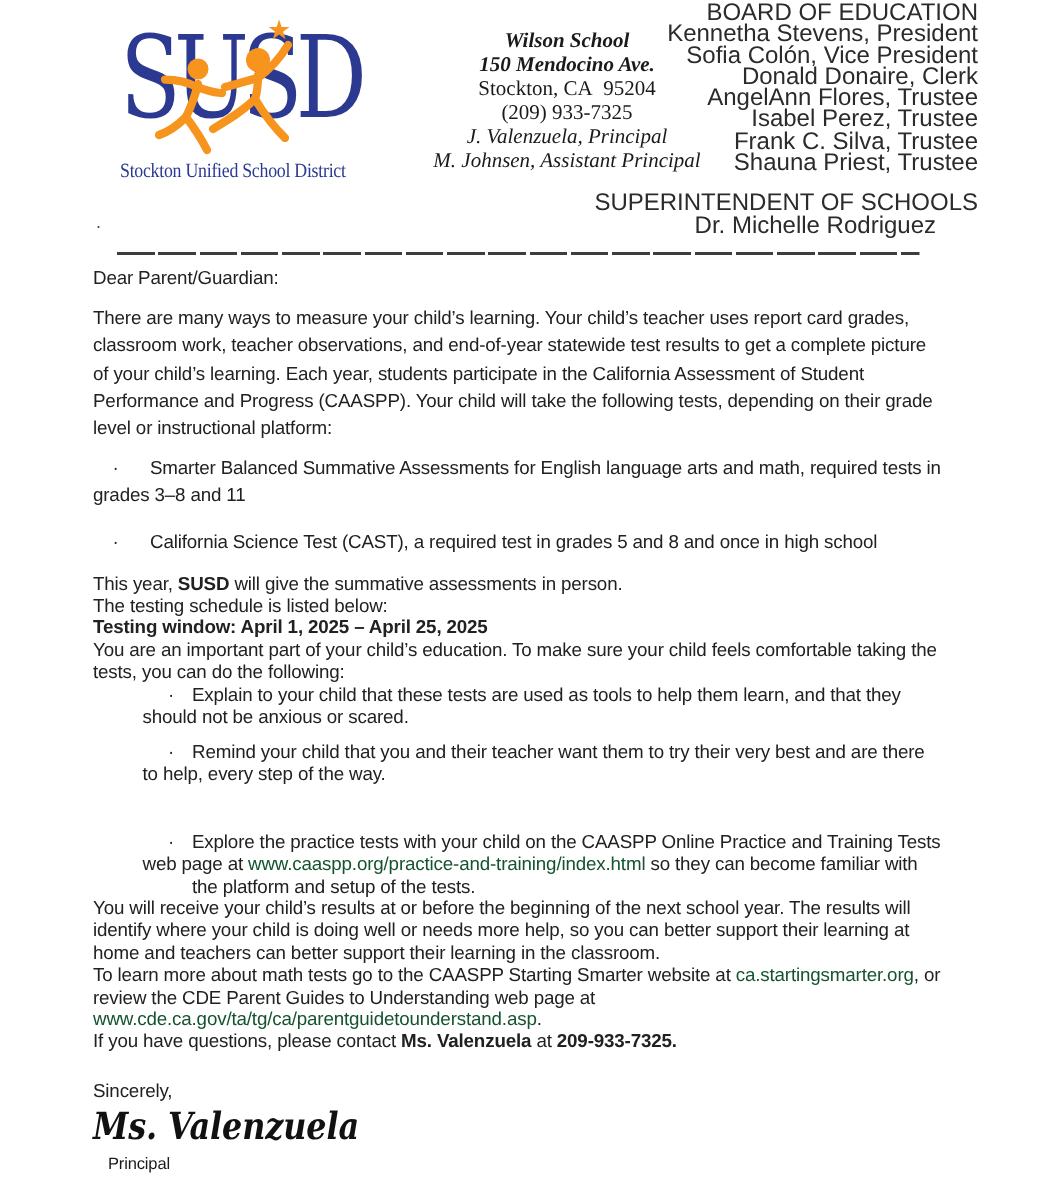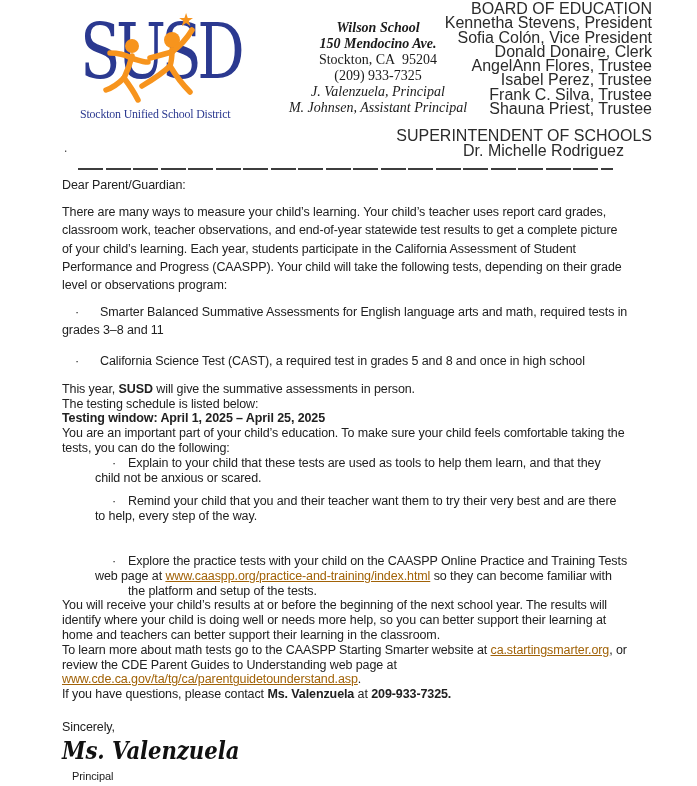--- a/index.html
+++ b/index.html
@@ -48,21 +48,21 @@
   .sec-b { line-height:14.8px; }
   .salutation { margin-bottom:9px; }
   .p1 { margin-bottom:9px; }
   .bullet-l1 { margin-bottom:12px; }
   .dot1 { display:inline-block; margin-left:13px; width:25px; }
   .sub-bullet { margin-left:33px; margin-bottom:9px; }
   .sub-bullet.last { margin-bottom:0;margin-top:30px; }
   .dot2 { display:inline-block; margin-left:17px; width:16px; }
   .indent2 { margin-left:33px; }
   .b { font-weight:bold; }
-  .link { color:#a16207; text-decoration:underline; cursor:pointer; }
+  .link { color:#14532d; cursor:pointer; }
   .closing { margin-top:18px; }
   .signature {
     font-family:"DejaVu Serif", serif; font-style:italic; font-weight:bold;
     font-size:25px; line-height:27px; margin-top:2px; color:#111;
     transform:scaleX(.85); transform-origin:left; white-space:nowrap;
   }
   .signer-title { font-size:11px; line-height:18px; margin-top:3px; margin-left:10px; color:#1a1a1a; }
 </style>
 </head>
 <body>
@@ -118,21 +118,21 @@
 <div class="letter">
 
   <div class="sec-a">
     <div class="salutation ln">Dear Parent/Guardian:</div>
 
     <div class="p1">
       <div class="ln">There are many ways to measure your child’s learning. Your child’s teacher uses report card grades,</div>
       <div class="ln">classroom work, teacher observations, and end-of-year statewide test results to get a complete picture</div>
       <div class="ln">of your child’s learning. Each year, students participate in the California Assessment of Student</div>
       <div class="ln">Performance and Progress (CAASPP). Your child will take the following tests, depending on their grade</div>
-      <div class="ln">level or observations program:</div>
+      <div class="ln">level or instructional platform:</div>
     </div>
 
     <div class="bullet-l1">
       <div class="ln"><span class="dot1">·</span><span>Smarter Balanced Summative Assessments for English language arts and math, required tests in</span></div>
       <div class="ln">grades 3–8 and 11</div>
     </div>
 
     <div class="bullet-l1">
       <div class="ln"><span class="dot1">·</span><span>California Science Test (CAST), a required test in grades 5 and 8 and once in high school</span></div>
     </div>
@@ -140,21 +140,21 @@
 
   <div class="sec-b">
     <div class="ln"><span>This year, </span><span class="b">SUSD</span><span> will give the summative assessments in person.</span></div>
     <div class="ln">The testing schedule is listed below:</div>
     <div class="ln b">Testing window: April 1, 2025 – April 25, 2025</div>
     <div class="ln">You are an important part of your child’s education. To make sure your child feels comfortable taking the</div>
     <div class="ln">tests, you can do the following:</div>
 
     <div class="sub-bullet">
       <div class="ln"><span class="dot2">·</span><span>Explain to your child that these tests are used as tools to help them learn, and that they</span></div>
-      <div class="ln">child not be anxious or scared.</div>
+      <div class="ln">should not be anxious or scared.</div>
     </div>
 
     <div class="sub-bullet">
       <div class="ln"><span class="dot2">·</span><span>Remind your child that you and their teacher want them to try their very best and are there</span></div>
       <div class="ln">to help, every step of the way.</div>
     </div>
 
     <div class="sub-bullet last">
       <div class="ln"><span class="dot2">·</span><span>Explore the practice tests with your child on the CAASPP Online Practice and Training Tests</span></div>
       <div class="ln"><span>web page at </span><span class="link">www.caaspp.org/practice-and-training/index.html</span><span> so they can become familiar with</span></div>

